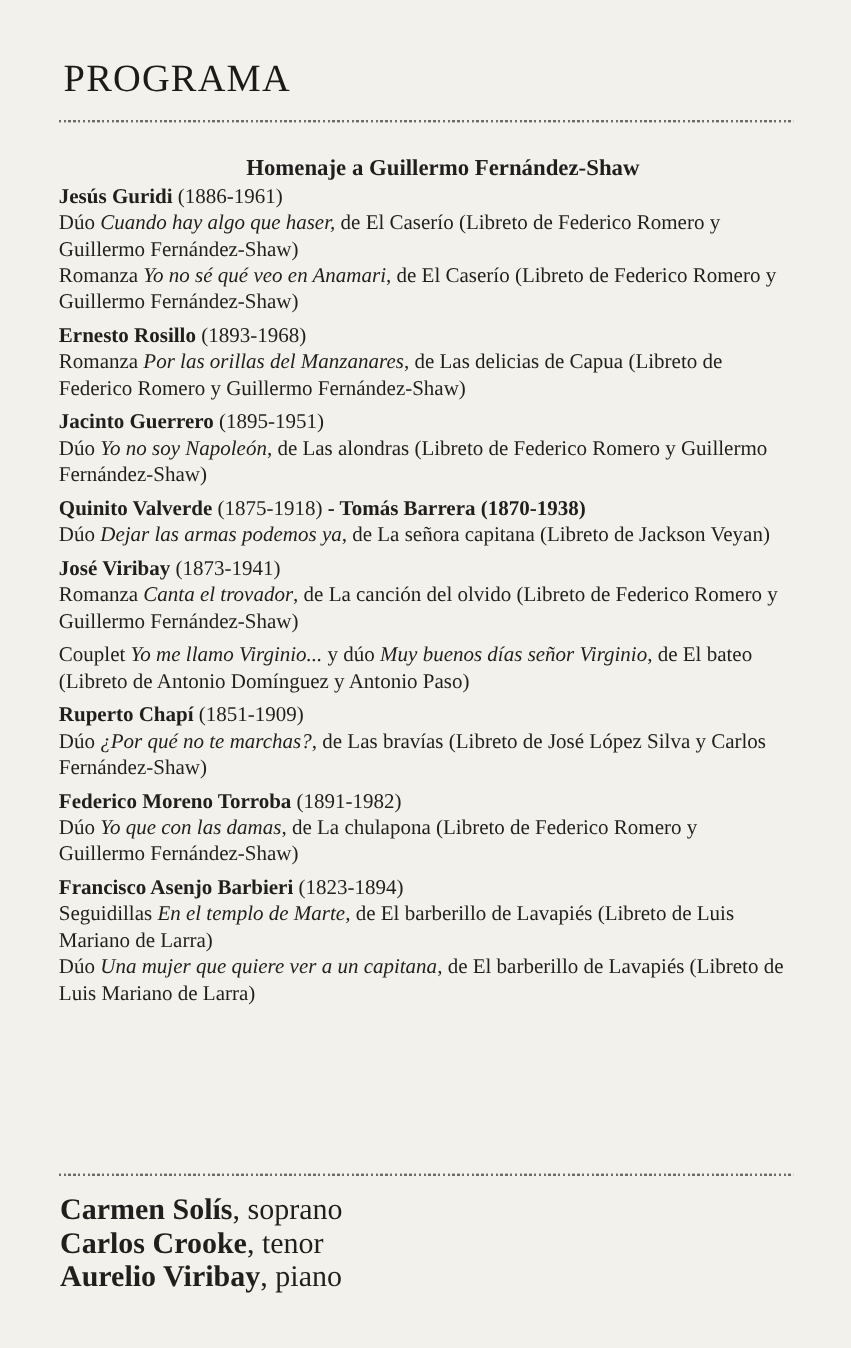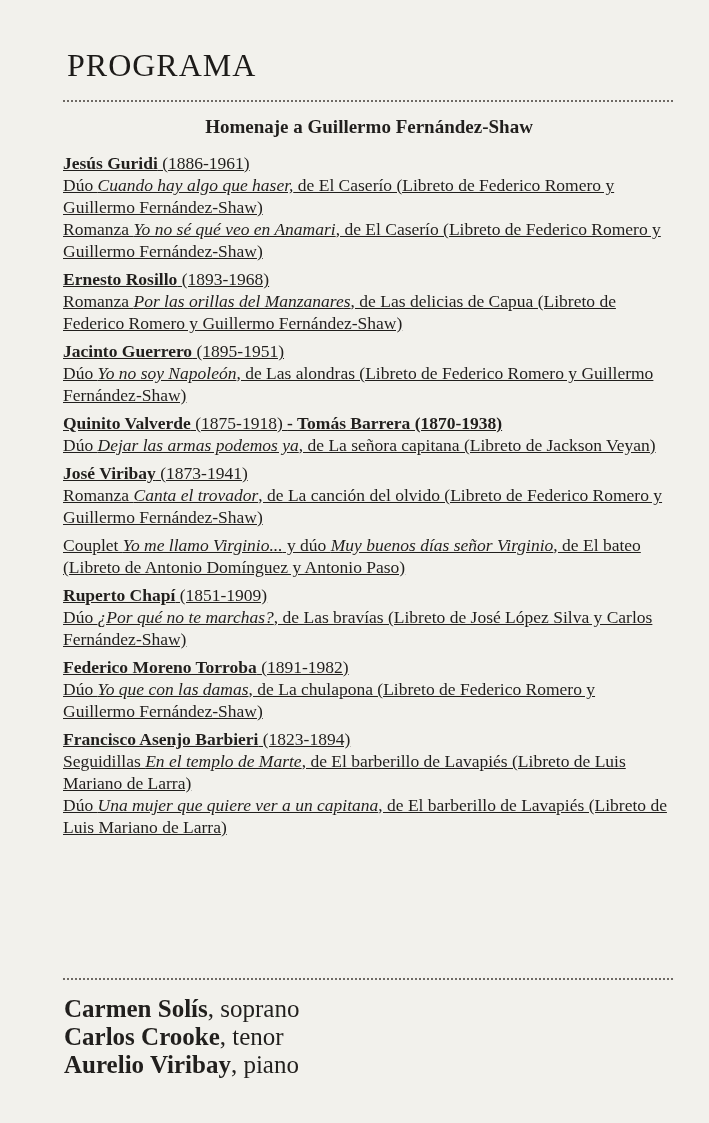--- a/index.html
+++ b/index.html
@@ -10,21 +10,21 @@
   body {
     width: 709px;
     height: 1123px;
     position: relative;
     font-family: "Liberation Serif", "DejaVu Serif", serif;
     color: #211f1d;
     overflow: hidden;
   }
   .page {
     position: absolute;
-    left: 63px;
+    left: 49px;
     top: 0;
     width: 612px;
     height: 934px;
   }
   .page-title {
     position: absolute;
     top: 46px;
     left: 4px;
     margin: 0;
     font-size: 32px;
@@ -41,33 +41,33 @@
     background: repeating-linear-gradient(90deg, #57524c 0 2px, rgba(0,0,0,0) 2px 4px);
     opacity: 0.85;
   }
   .rule-top { top: 100px; }
   .rule-bottom { top: 978px; }
   .page-subtitle {
     position: absolute;
     top: 114px;
     left: 0;
     width: 612px;
-    margin: 0;
+    margin: 14px;
     text-align: center;
     font-size: 19px;
     font-weight: bold;
     line-height: 25px;
   }
   .entries {
     position: absolute;
     top: 152px;
     left: 0;
     width: 608px;
   }
-  .entry { margin-top: 6px; text-decoration: underline; }
+  .entry { margin-top: 6px; }
   .entry:first-child { margin-top: 0; }
   .entry p {
     margin: 0;
     font-size: 17.5px;
     line-height: 22px;
   }
   .entry .heading { font-weight: normal; }
   .entry .heading b { font-weight: bold; }
   .performers {
     position: absolute;

